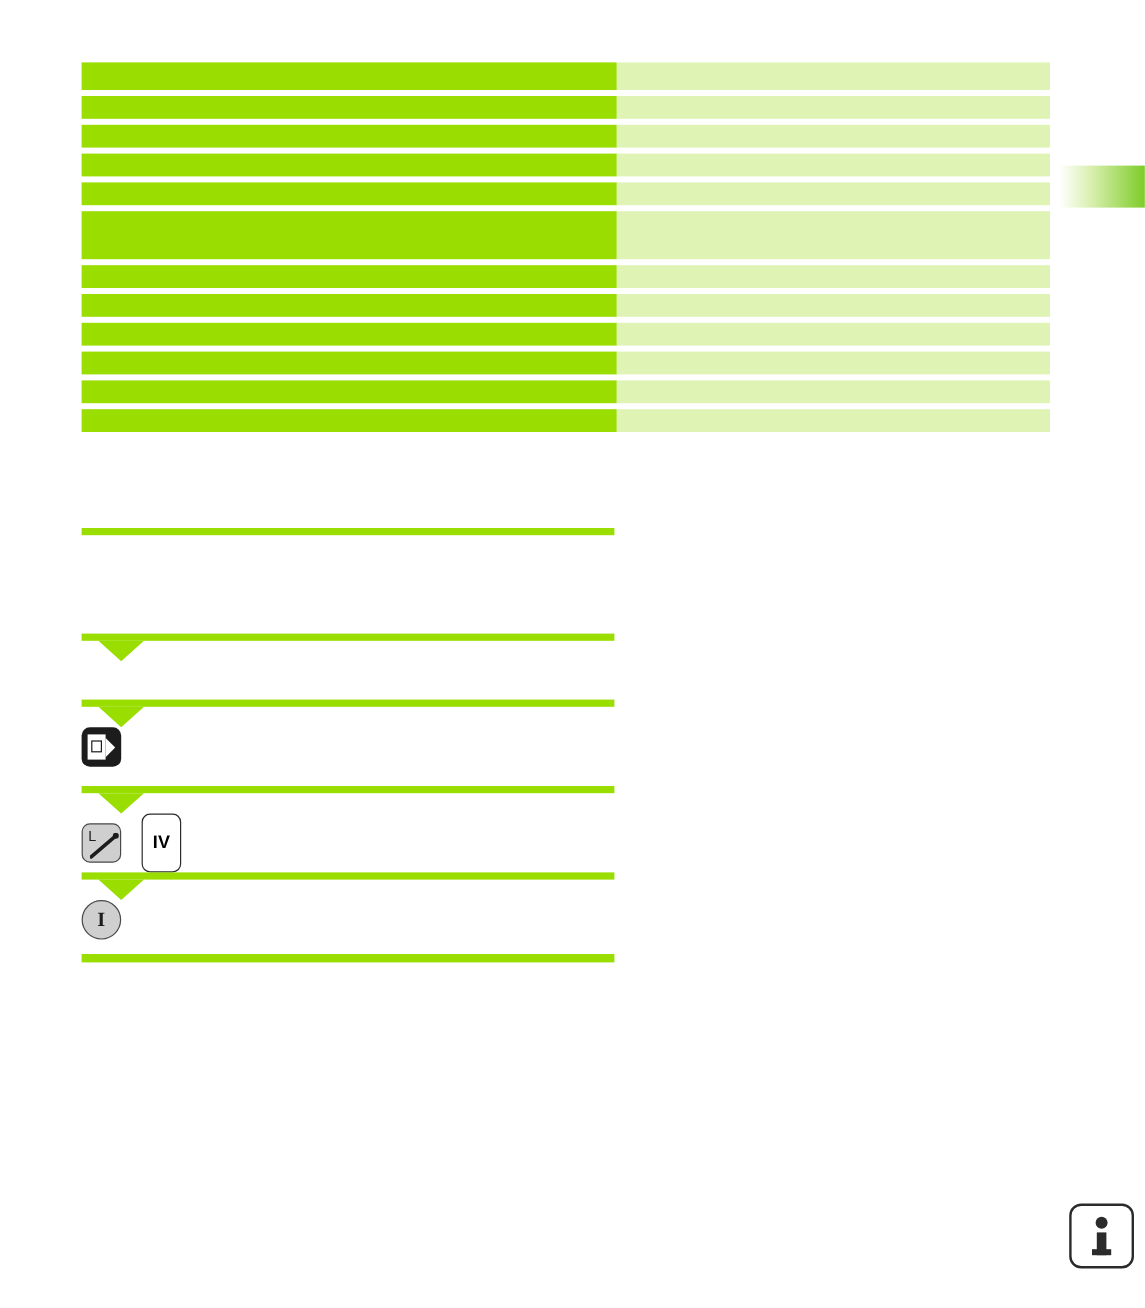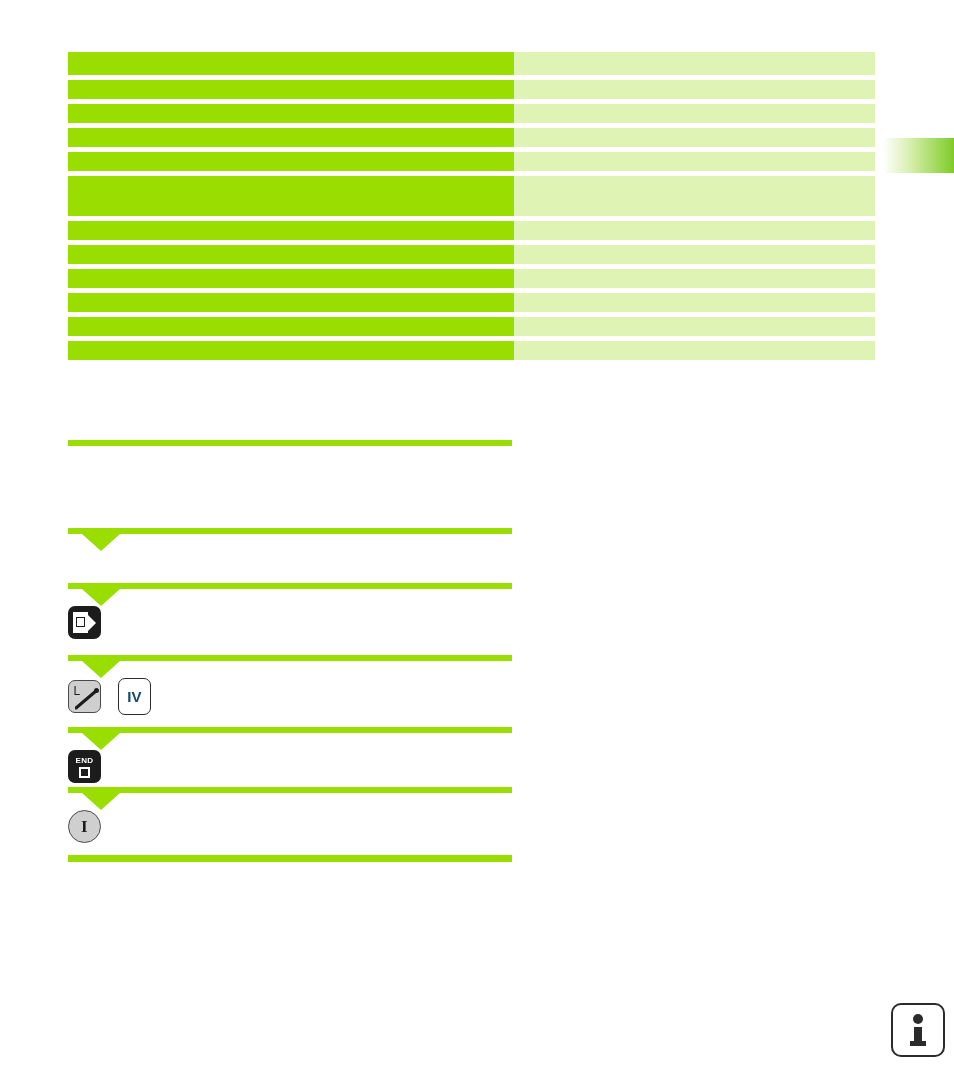--- a/index.html
+++ b/index.html
@@ -119,25 +119,25 @@
     width: 33px;
     height: 33px;
     border-radius: 7px;
     background: #cfcfcf;
     border: 1.5px solid #4a4a4a;
     color: #1c1c1c;
   }
   
   .key-white {
     width: 33px;
-    height: 37px;
+    height: 49px;
     border-radius: 7px;
     background: #ffffff;
     border: 1.5px solid #2b2b2b;
-    color: #0c4a6e;
+    color: #000000;
   }
   
   .key-circle {
     width: 33px;
     height: 33px;
     border-radius: 50%;
     background: #cfcfcf;
     border: 1.5px solid #4a4a4a;
     color: #1c1c1c;
   }
@@ -402,35 +402,20 @@
             <span class="key key-white">
               <span class="key-label">IV</span>
             </span>
           </div>
         </div>
       </div>
       <div class="sec">
         <div class="sec-rule">
           <span class="sec-marker"></span>
         </div>
-        <div class="sec-body" style="height: 54px;">
-          <span class="redacted"></span>
-          <span class="redacted"></span>
-          <div class="key-row" style="position: absolute; left: 0px; top: 17px;">
-            <span class="key key-black key-end">
-              <span class="end-word">END</span>
-              <span class="end-square"></span>
-            </span>
-          </div>
-        </div>
-      </div>
-      <div class="sec">
-        <div class="sec-rule">
-          <span class="sec-marker"></span>
-        </div>
         <div class="sec-body" style="height: 62px;">
           <span class="redacted"></span>
           <span class="redacted"></span>
           <div class="key-row" style="position: absolute; left: 0px; top: 17px;">
             <span class="key key-circle">
               <span class="key-label serif">I</span>
             </span>
           </div>
         </div>
       </div>

